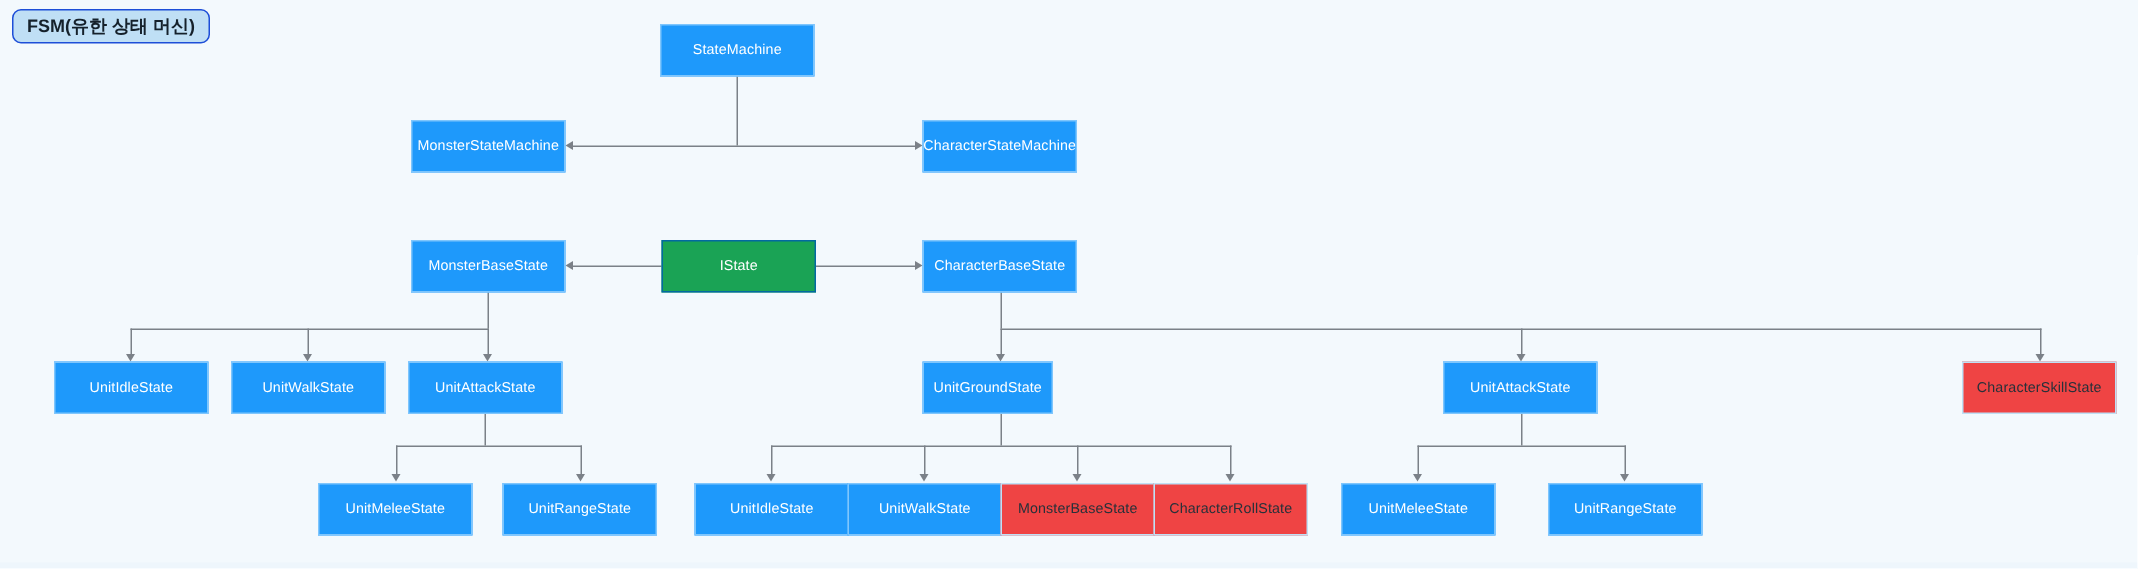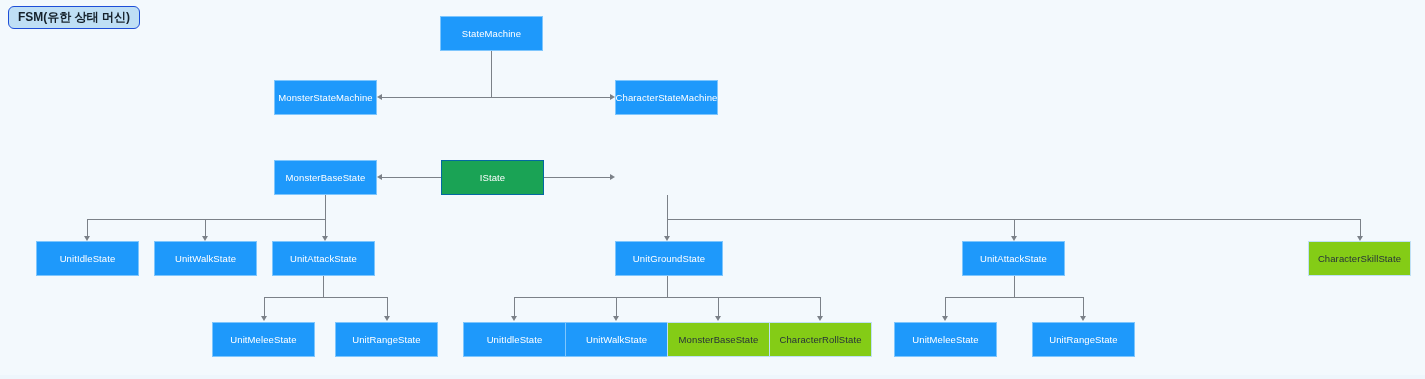--- a/index.html
+++ b/index.html
@@ -57,21 +57,21 @@
     background: #1e99fb;
     color: #ffffff;
     border: 1px solid #7ec6fd;
   }
   .node.green {
     background: #1aa355;
     color: #ffffff;
     border: 1px solid #0369a1;
   }
   .node.lightblue {
-    background: #84cc16;
+    background: #ef4444;
     color: #27313a;
     border: 1px solid #bfe0f5;
   }
   
   .hline {
     position: absolute;
     height: 1px;
     background: #7b8188;
   }
   .vline {
@@ -164,25 +164,26 @@
   <div class="vline" style="left:1083px; top:297px; height:19px;"></div>
   <div class="arrow-down" style="left:1080px; top:316px;"></div>
 
   <div class="node blue" style="left:440px; top:16px; width:103px; height:35px;">StateMachine</div>
 
   <div class="node blue" style="left:274px; top:80px; width:103px; height:35px;text-align:right;">MonsterStateMachine</div>
   <div class="node blue" style="left:274px; top:160px; width:103px; height:35px;">MonsterBaseState</div>
 
   <div class="node blue" style="left:615px; top:80px; width:103px; height:35px;">CharacterStateMachine</div>
   <div class="node green" style="left:441px; top:160px; width:103px; height:35px;">IState</div>
+  <div class="node blue" style="left:615px; top:160px; width:103px; height:35px;">CharacterBaseState</div>
 
   <div class="node blue" style="left:36px; top:241px; width:103px; height:35px;">UnitIdleState</div>
   <div class="node blue" style="left:154px; top:241px; width:103px; height:35px;">UnitWalkState</div>
   <div class="node blue" style="left:272px; top:241px; width:103px; height:35px;">UnitAttackState</div>
-  <div class="node blue" style="left:615px; top:241px; width:108px; height:35px;">UnitGroundState</div>
+  <div class="node blue" style="left:615px; top:241px; width:87px; height:35px;">UnitGroundState</div>
   <div class="node blue" style="left:962px; top:241px; width:103px; height:35px;">UnitAttackState</div>
   <div class="node lightblue" style="left:1308px; top:241px; width:103px; height:35px;">CharacterSkillState</div>
 
   <div class="node blue" style="left:212px; top:322px; width:103px; height:35px;">UnitMeleeState</div>
   <div class="node blue" style="left:335px; top:322px; width:103px; height:35px;">UnitRangeState</div>
   <div class="node blue" style="left:463px; top:322px; width:103px; height:35px;">UnitIdleState</div>
   <div class="node blue" style="left:565px; top:322px; width:103px; height:35px;">UnitWalkState</div>
   <div class="node lightblue" style="left:667px; top:322px; width:103px; height:35px;">MonsterBaseState</div>
   <div class="node lightblue" style="left:769px; top:322px; width:103px; height:35px;">CharacterRollState</div>
   <div class="node blue" style="left:894px; top:322px; width:103px; height:35px;">UnitMeleeState</div>

